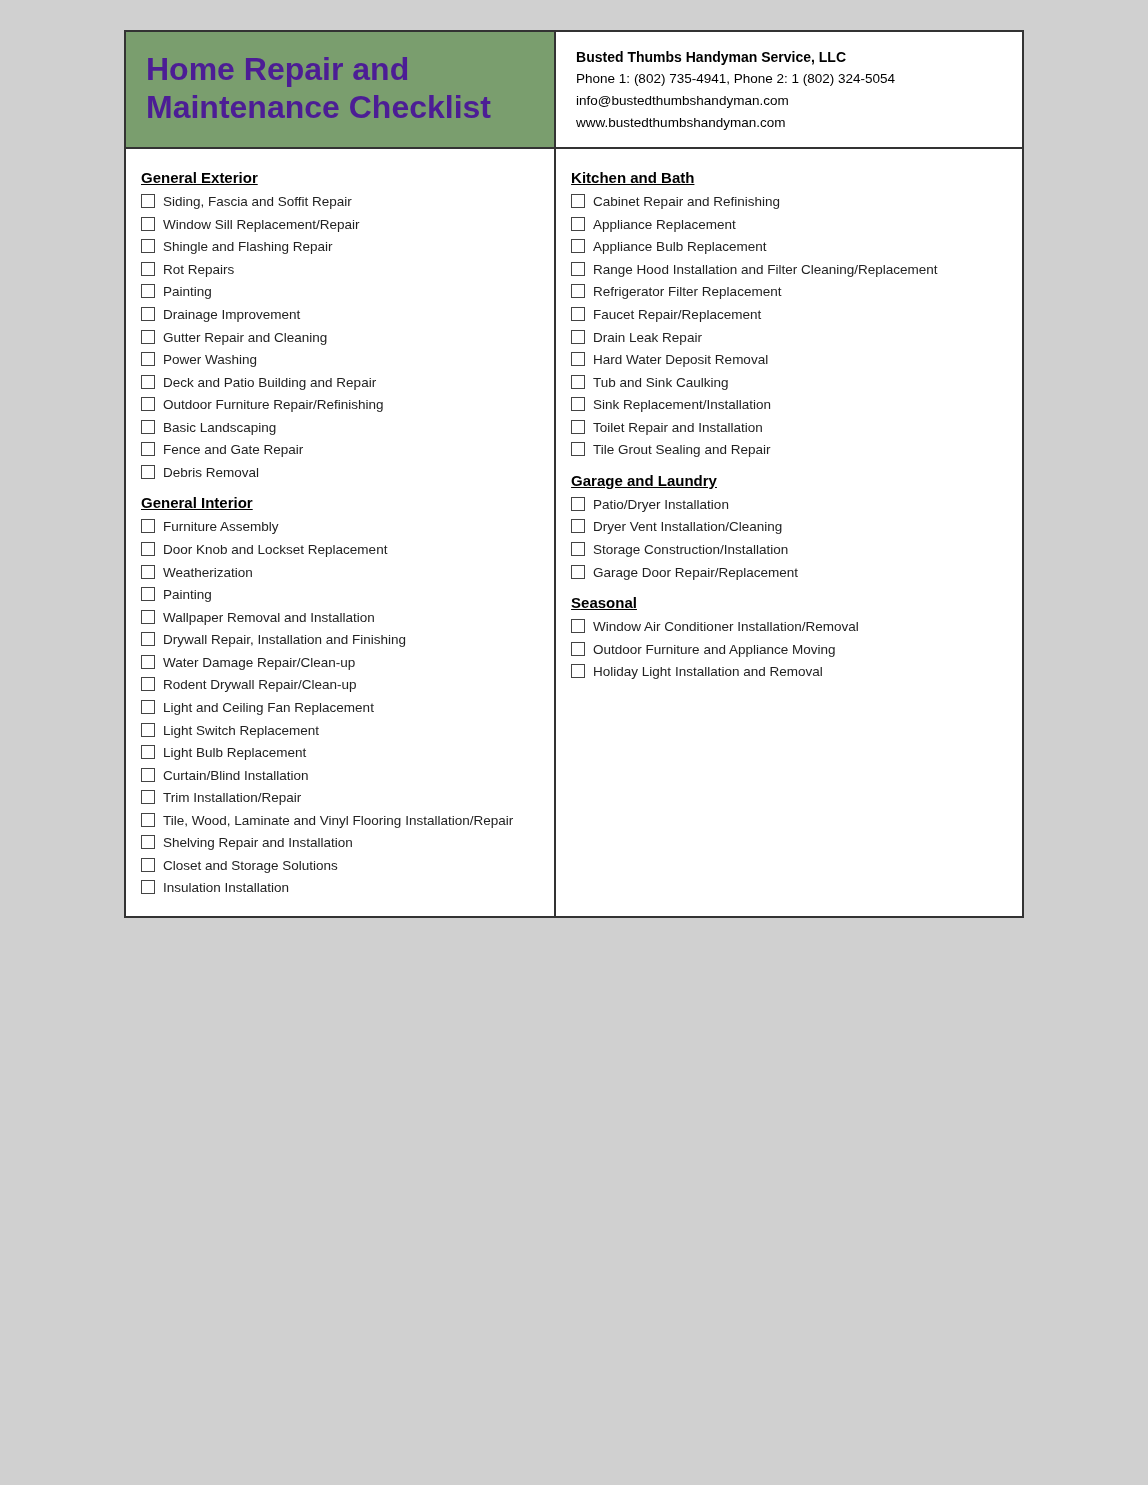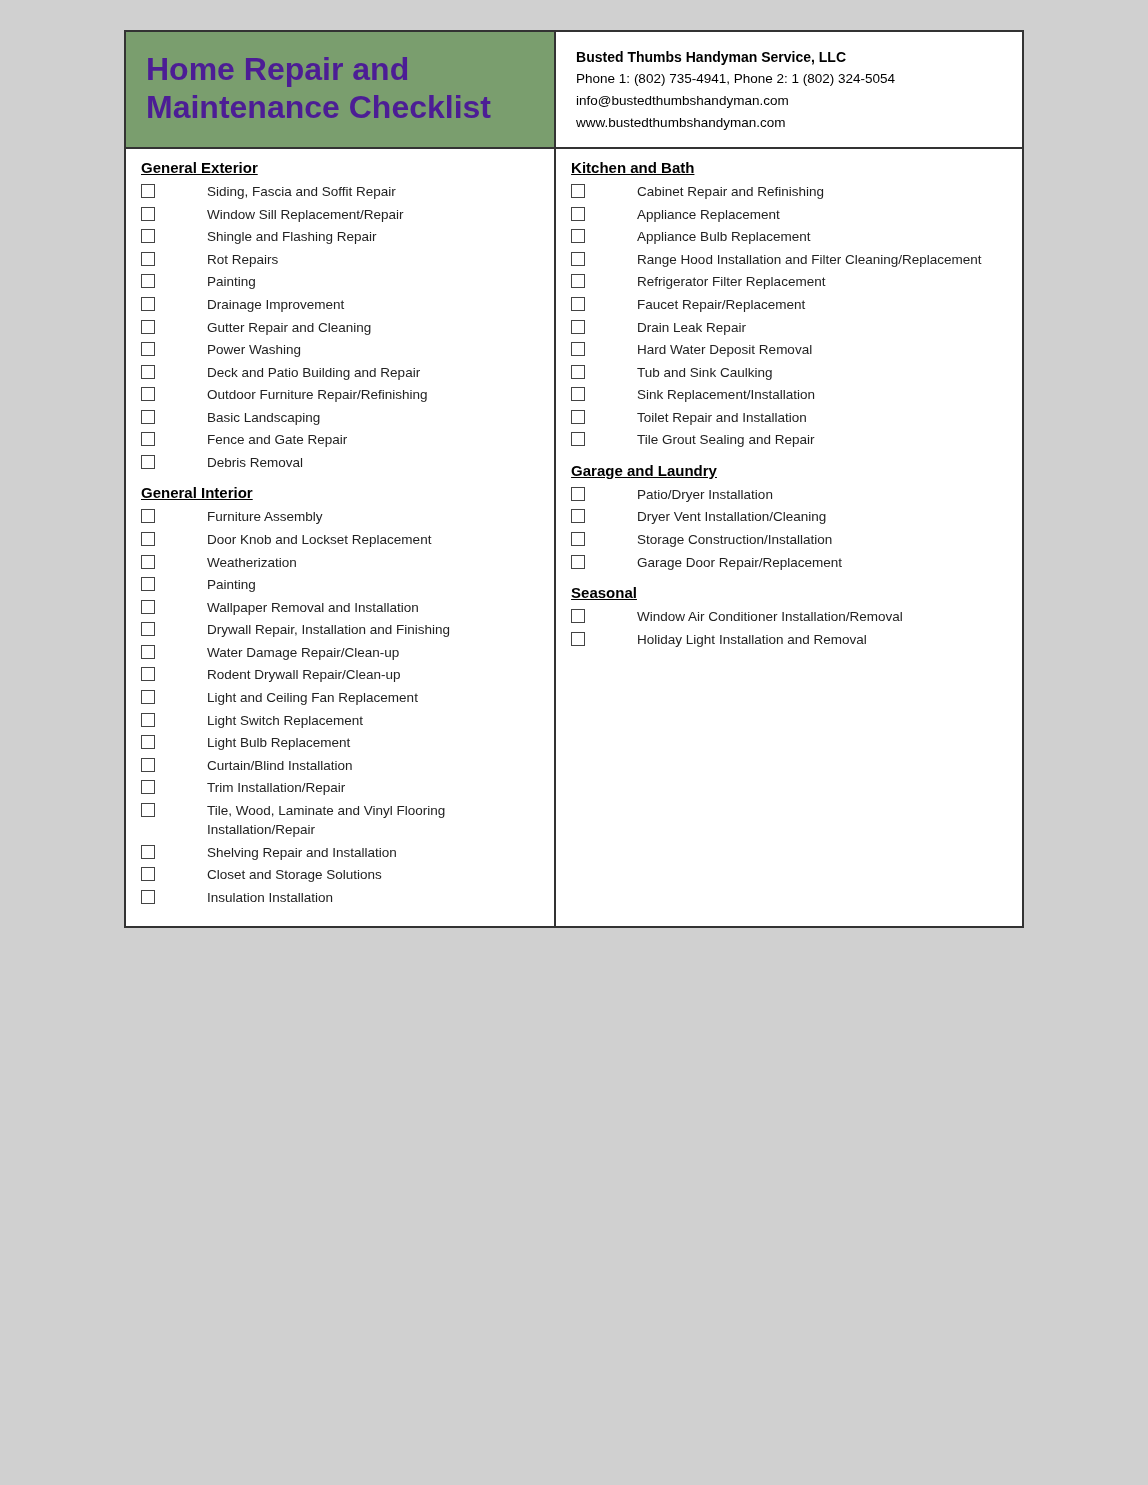--- a/index.html
+++ b/index.html
@@ -54,30 +54,30 @@
     }
     .col-right {
       width: 52%;
       padding: 10px 15px 15px 15px;
     }
     .section-title {
       font-size: 15px;
       font-weight: bold;
       text-decoration: underline;
       margin-bottom: 6px;
+      margin-top: 10px;
       color: #000;
     }
     .checklist-item {
       display: flex;
       align-items: flex-start;
       margin-bottom: 3px;
       font-size: 13.5px;
       line-height: 1.45;
       color: #222;
-      gap: 44px;
     }
     .checkbox {
       display: inline-block;
       width: 14px;
       min-width: 14px;
       height: 14px;
       border: 1.5px solid #444;
       margin-right: 8px;
       margin-top: 2px;
       background: #fff;
@@ -315,18 +315,22 @@
         </div>
 
       <div class="section-title section-gap">Seasonal</div>
       <div id="right-section3">
           <div class="checklist-item">
             <span class="checkbox"></span>
             <span class="item-text">Window Air Conditioner Installation/Removal</span>
           </div>
           <div class="checklist-item">
             <span class="checkbox"></span>
+            <span class="item-text">Outdoor Furniture and Appliance Moving</span>
+          </div>
+          <div class="checklist-item">
+            <span class="checkbox"></span>
             <span class="item-text">Holiday Light Installation and Removal</span>
           </div>
         </div>
     </div>
   </div>
 </div>
 
 </body></html>

